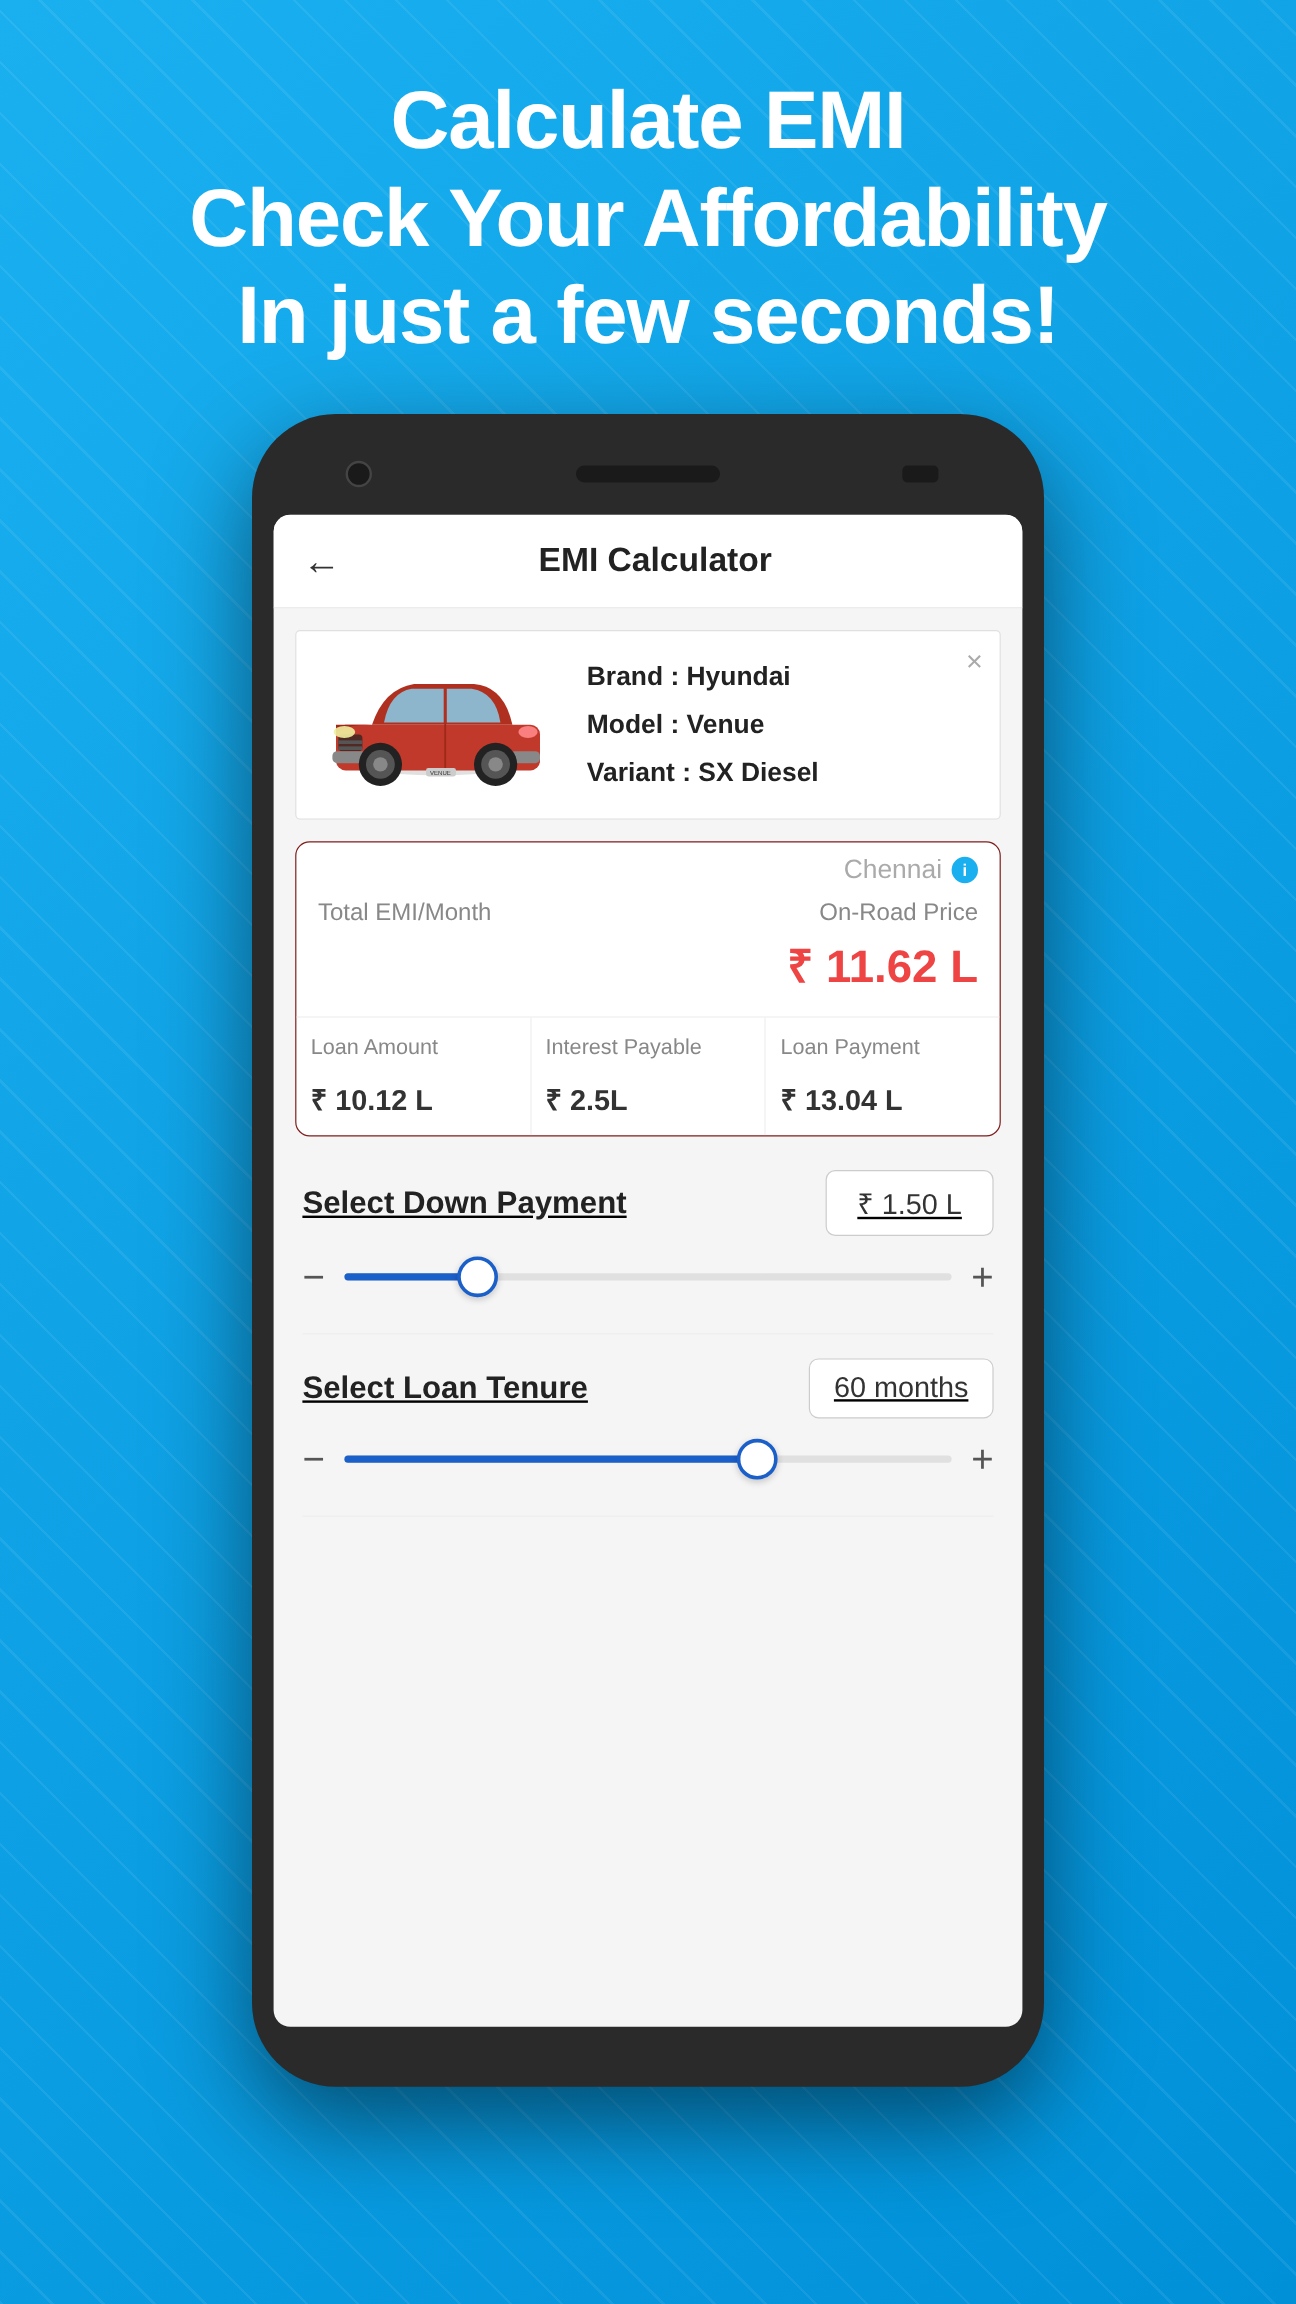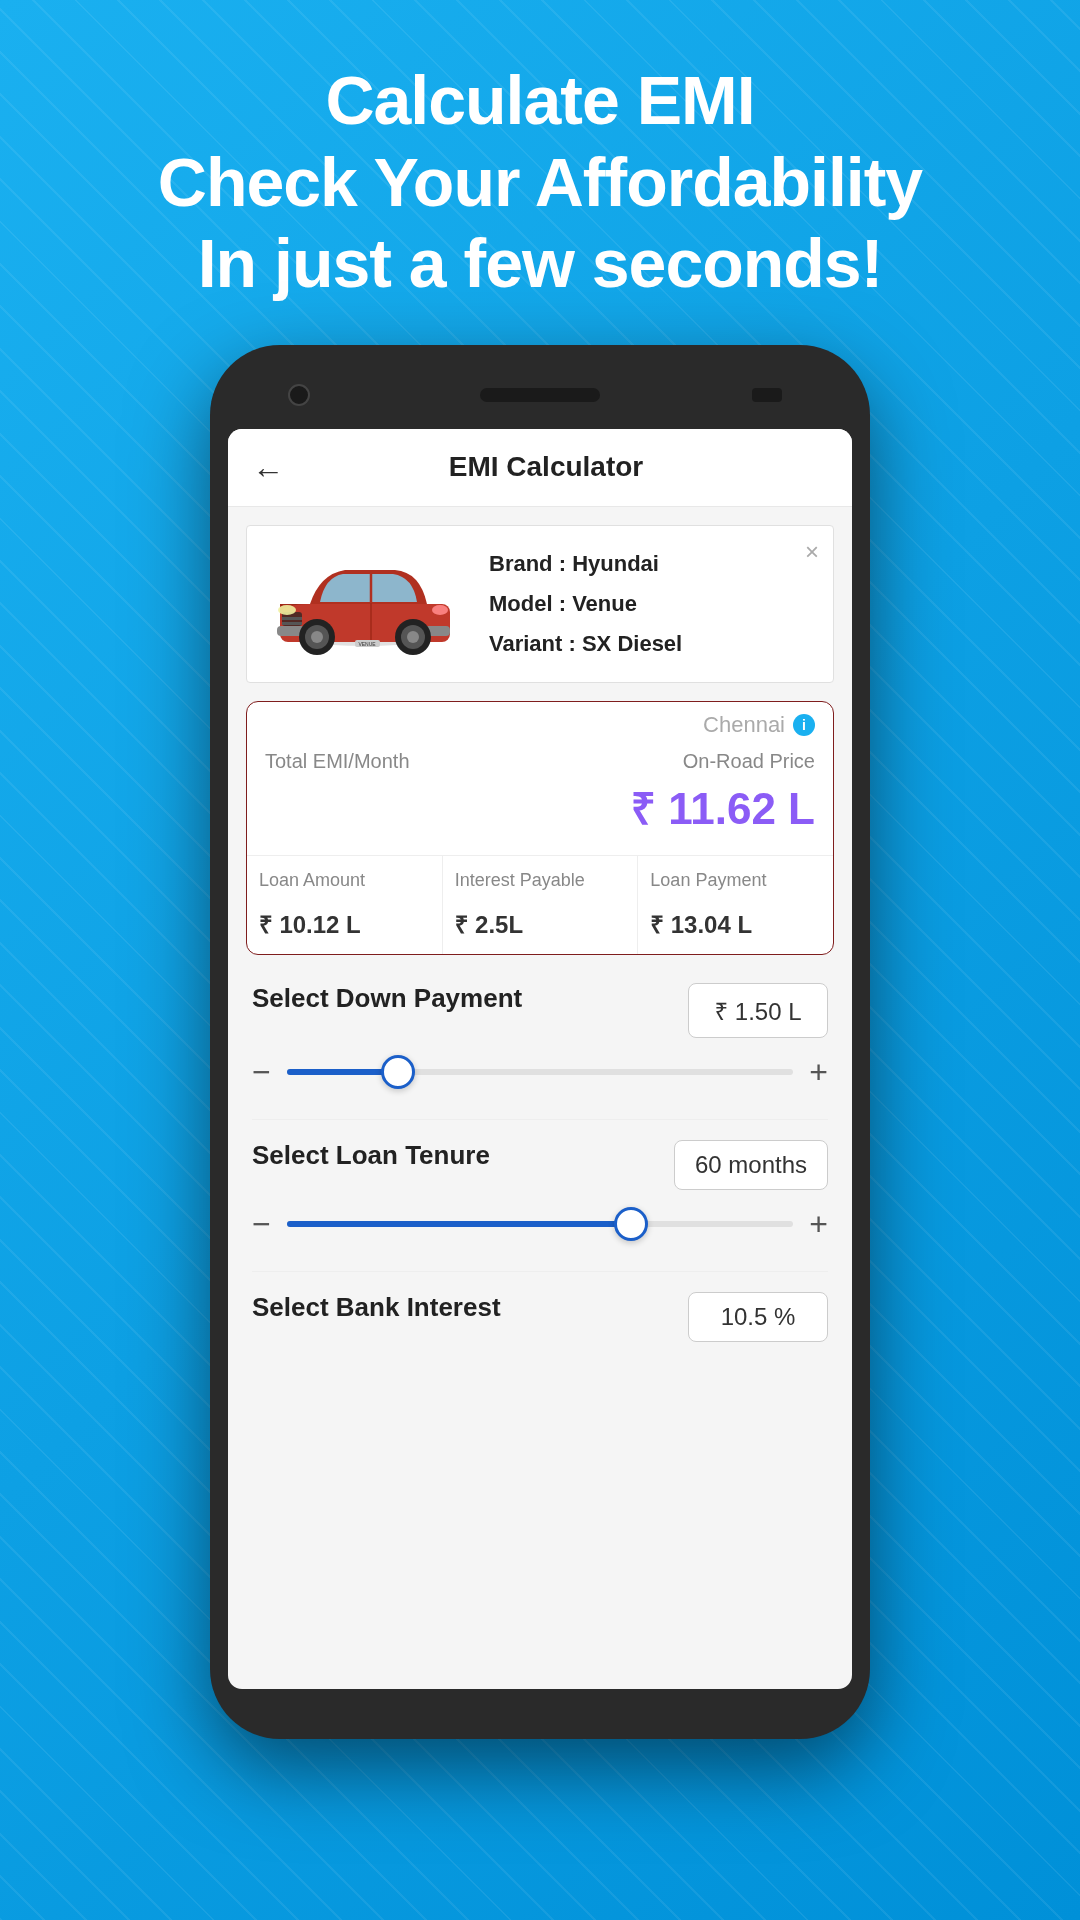--- a/index.html
+++ b/index.html
@@ -235,23 +235,23 @@
       align-items: flex-end;
     }
 
     .price-label {
       font-size: 20px;
       color: #888;
       margin-bottom: 4px;
     }
 
     .price-value {
-      font-size: 44px;
-      font-weight: 700;
-      color: #8b5cf6;
+      font-size: 38px;
+      font-weight: 700;
+      color: #ef4444;
     }
 
     
     .amounts-row {
       display: flex;
       border-top: 1px solid #eee;
     }
 
     .amount-cell {
       flex: 1;
@@ -280,22 +280,23 @@
       padding: 20px 24px;
     }
 
     .control-row {
       margin-bottom: 8px;
     }
 
     .control-label-row {
       display: flex;
       justify-content: space-between;
-      align-items: flex-start;
+      align-items: center;
       margin-bottom: 16px;
+      text-decoration: underline;
     }
 
     .ctrl-label {
       font-size: 26px;
       font-weight: 700;
       color: #222;
     }
 
     .ctrl-value-box {
       border: 1.5px solid #ccc;
@@ -529,24 +530,18 @@
             <div class="slider-track">
               <div class="slider-fill-2"></div>
               <div class="slider-thumb slider-thumb-2"></div>
             </div>
             <span class="slider-plus">+</span>
           </div>
         </div>
 
         <div class="divider"></div>
 
-        <div class="control-row">
-          <div class="control-label-row">
-            <span class="ctrl-label">Select Bank Interest</span>
-            <div class="ctrl-value-box">10.5 %</div>
-          </div>
-        </div>
 
       </div>
 
     </div>
   </div>
 </div>
 
 </body></html>

